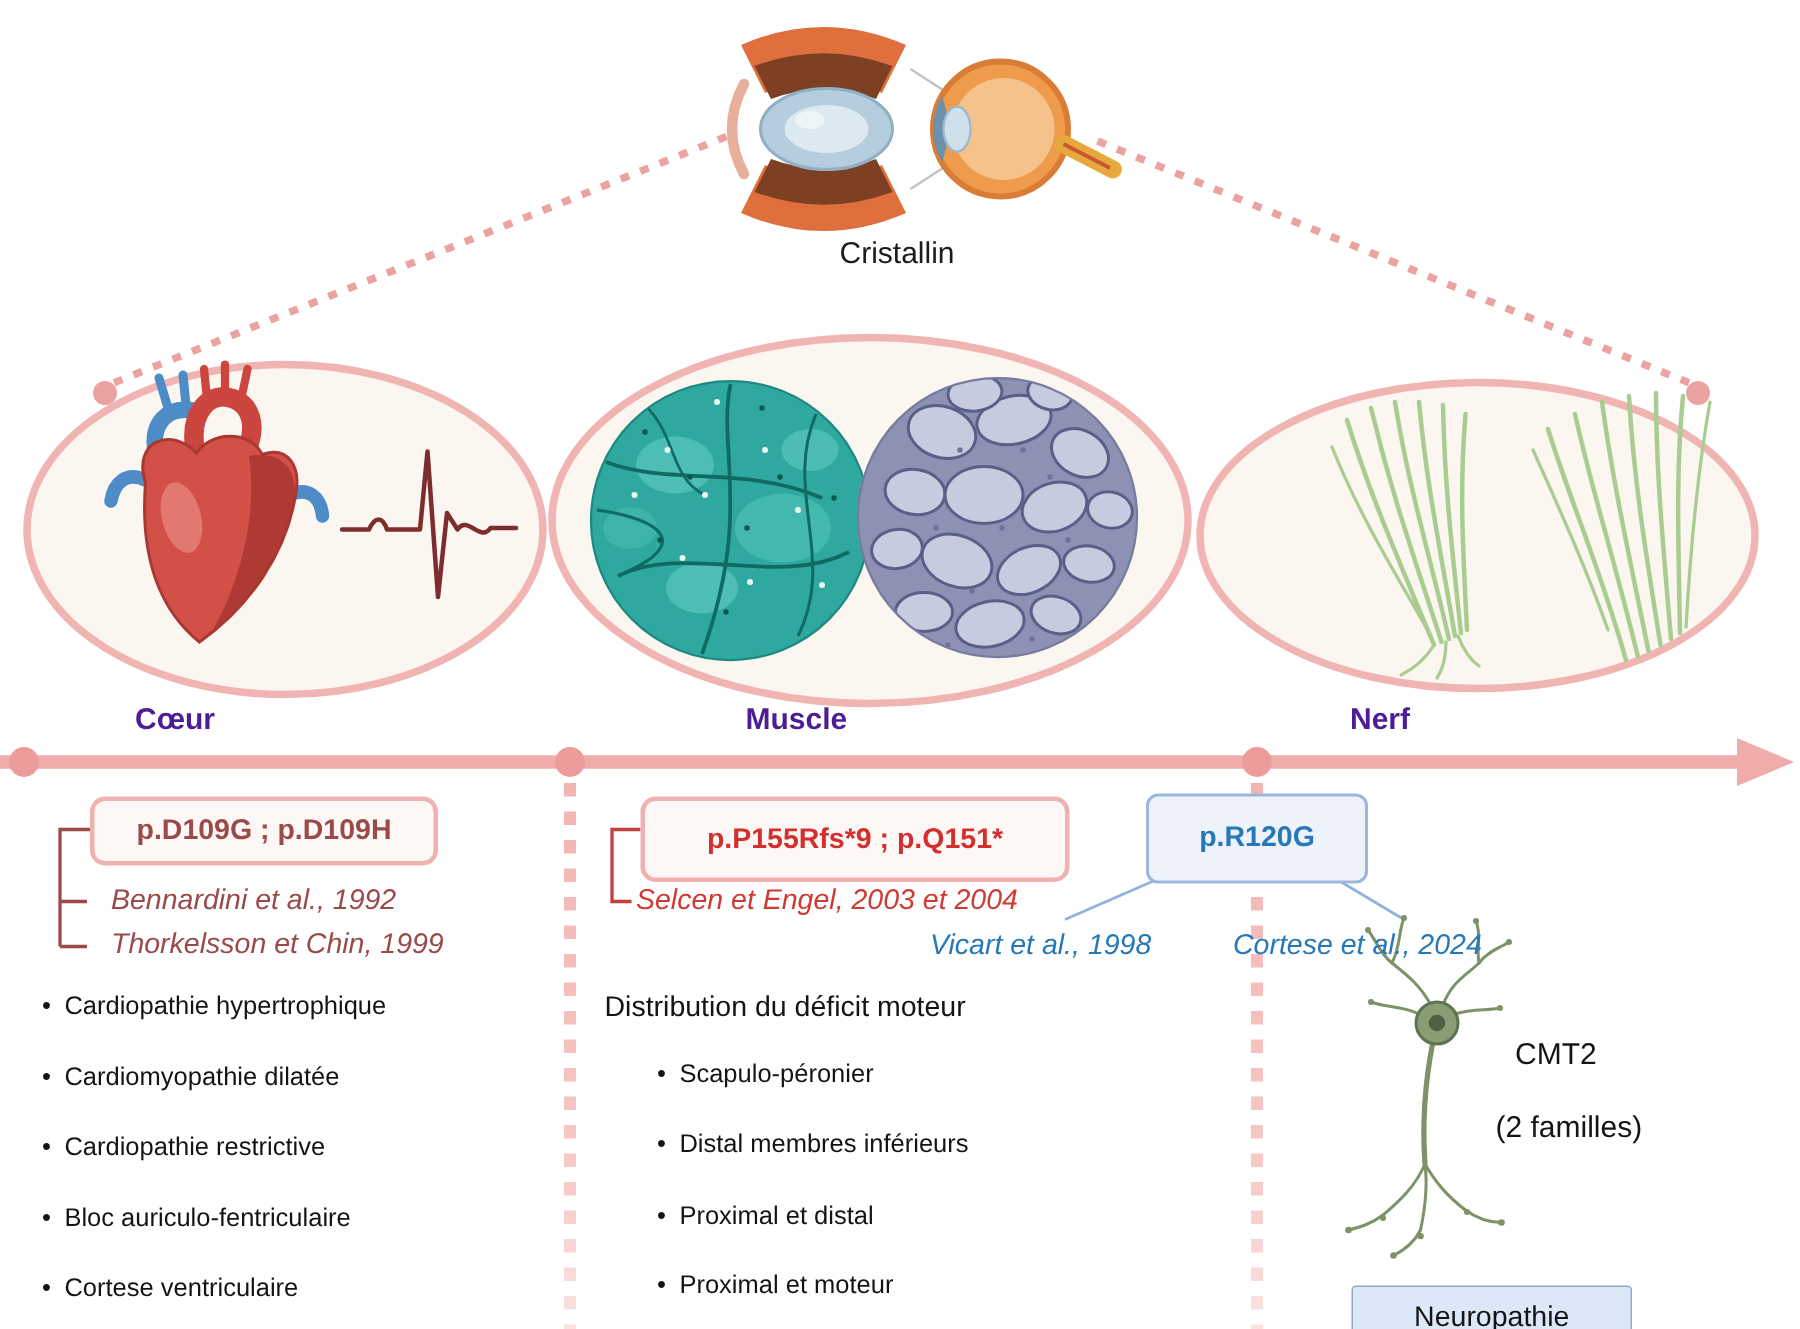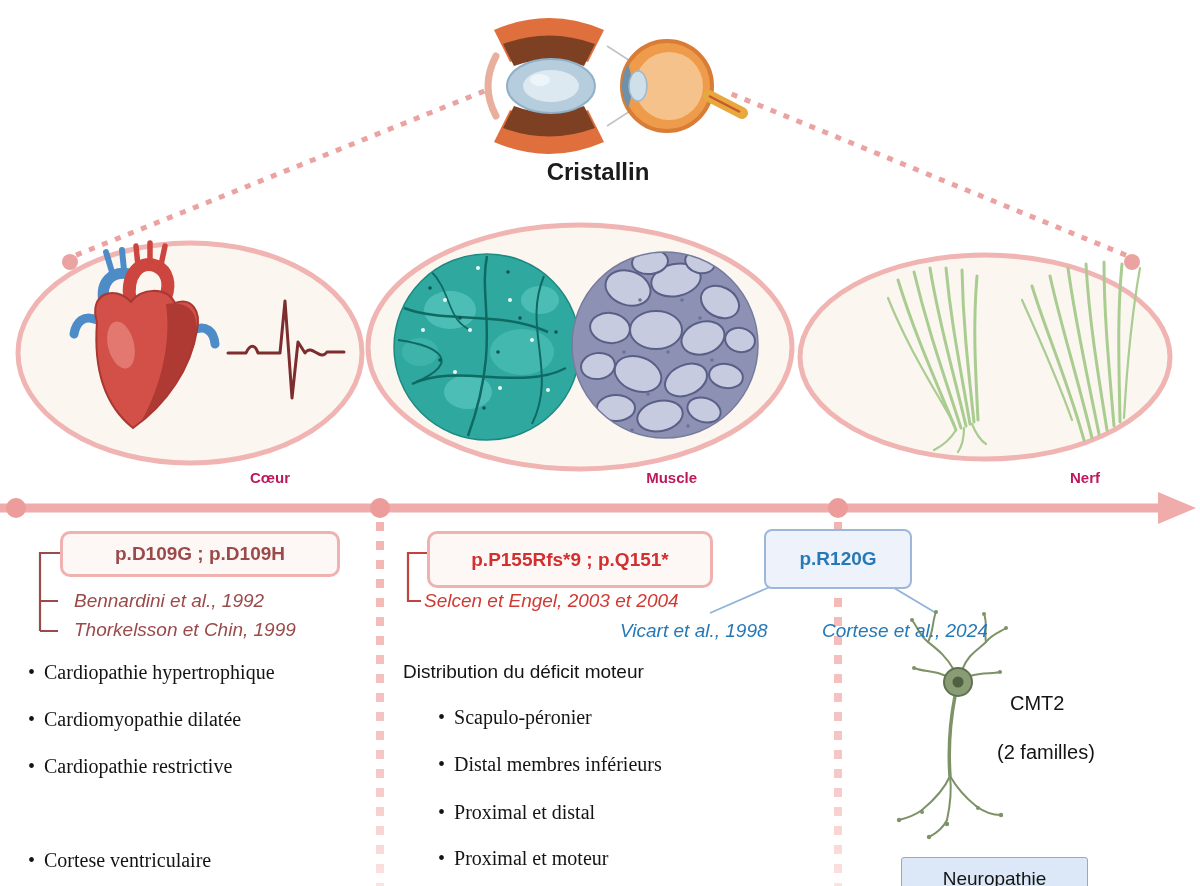--- a/index.html
+++ b/index.html
@@ -1,30 +1,30 @@
 <!DOCTYPE html>
 <html style="--pink: #f0b2b0; --dark_red: #9b4a4a; --red: #d32f2f; --blue: #2678b6;"><head>
 <meta charset="utf-8">
 <style>
   * { margin:0; padding:0; box-sizing:border-box; }
   html,body { background:#ffffff; }
   body { font-family:"Liberation Sans", sans-serif; }
   #canvas { position:relative; width:1200px; height:886px; background:#fff; overflow:hidden; }
   .abs { position:absolute; }
-  .organ-label { font-weight:bold; font-size:15px; color:#be185d; text-align:right; width:200px; }
-  .lens-label { font-weight:bold; font-size:24px; color:#1b1b1b; text-align:center; width:220px; }
+  .organ-label { font-weight:bold; font-size:20px; color:#4c1d95; text-align:left; width:200px; }
+  .lens-label { font-weight:normal; font-size:20px; color:#1b1b1b; text-align:center; width:220px; }
   .mut-box { display:flex; align-items:center; justify-content:center; font-weight:bold; font-size:19px; border-radius:10px; }
   .box-pink { border:3px solid var(--pink,#f0b2b0); background:#fdf8f6; }
   .heart-text { color:var(--dark_red,#95403f); }
   .red-text { color:var(--red,#d32f2f); }
   .ref { font-style:italic; font-size:19px; white-space:nowrap; }
   .ref-heart { color:var(--dark_red,#9b4a4a);margin-left:12px; }
   .ref-red { color:#cf3a33; }
   .ref-blue { color:var(--blue,#2678b6); }
-  .bullet { font-size:20px; color:#141414; white-space:nowrap;font-family:Liberation Serif, serif; }
+  .bullet { font-size:17px; color:#141414; white-space:nowrap; }
   .bullet::before { content:"•"; margin-right:9px; }
   .heading { font-size:19px; color:#141414; white-space:nowrap; }
   .nerve-note { font-size:20px; color:#141414; white-space:nowrap; }
   .blue-box { border:2px solid #9db7dc; background:#eef3fb; border-radius:8px; color:var(--blue,#2477b5); }
   .neuro-box { display:flex; align-items:center; justify-content:center; font-size:19px; color:#141414;
                background:#dce8f7; border:1.5px solid #8fa9cf; border-radius:3px; }
 </style>
 </head>
 <body>
 
@@ -248,28 +248,29 @@
       <circle cx="958" cy="682" r="5.5" fill="#4e6140" stroke="none"></circle>
     </g>
   </svg>
 
   <div class="abs lens-label" style="left:488px;top:158px">Cristallin</div>
 
   <div class="abs organ-label" style="left:90px;top:469px">Cœur</div>
   <div class="abs organ-label" style="left:497px;top:469px">Muscle</div>
   <div class="abs organ-label" style="left:900px;top:469px">Nerf</div>
 
-  <div class="abs mut-box box-pink heart-text" style="left:60px;top:531px;width:280px;height:46px">
+  <div class="abs mut-box box-pink heart-text" style="left:60px;top:531px;width:232px;height:46px">
     <span>p.D109G ; p.D109H</span>
   </div>
   <div class="abs ref ref-heart" style="left:62px;top:590px">Bennardini et al., 1992</div>
   <div class="abs ref ref-heart" style="left:62px;top:619px">Thorkelsson et Chin, 1999</div>
   <div class="abs bullet" style="left:28px;top:661px">Cardiopathie hypertrophique</div>
   <div class="abs bullet" style="left:28px;top:708px">Cardiomyopathie dilatée</div>
   <div class="abs bullet" style="left:28px;top:755px">Cardiopathie restrictive</div>
+  <div class="abs bullet" style="left:28px;top:802px">Bloc auriculo-fentriculaire</div>
   <div class="abs bullet" style="left:28px;top:849px">Cortese ventriculaire</div>
 
   <div class="abs mut-box box-pink red-text" style="left:427px;top:531px;width:286px;height:57px">
     <span>p.P155Rfs*9 ; p.Q151*</span>
   </div>
   <div class="abs ref ref-red" style="left:424px;top:590px">Selcen et Engel, 2003 et 2004</div>
   <div class="abs heading" style="left:403px;top:661px">Distribution du déficit moteur</div>
   <div class="abs bullet" style="left:438px;top:706px">Scapulo-péronier</div>
   <div class="abs bullet" style="left:438px;top:753px">Distal membres inférieurs</div>
   <div class="abs bullet" style="left:438px;top:801px">Proximal et distal</div>

